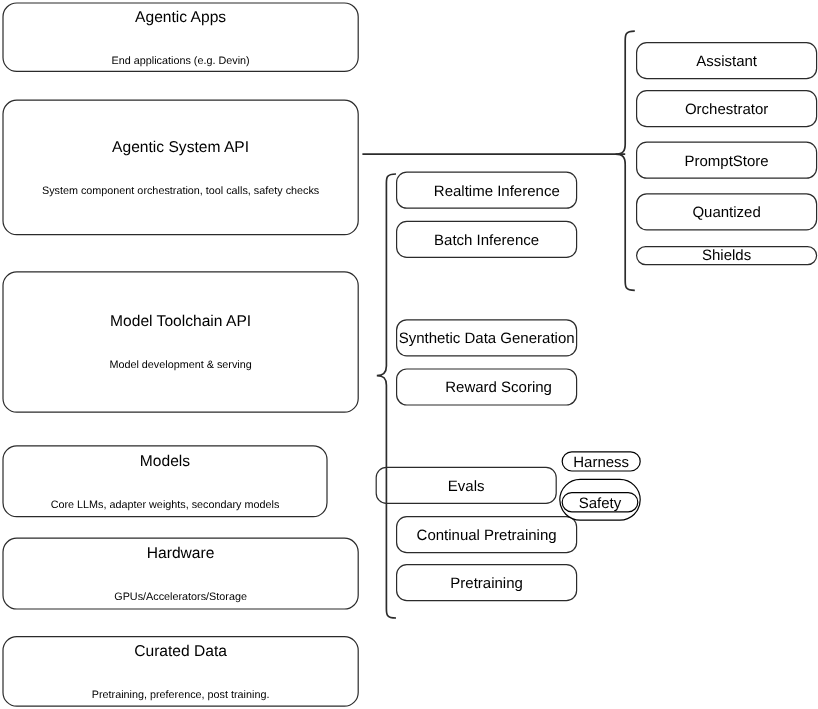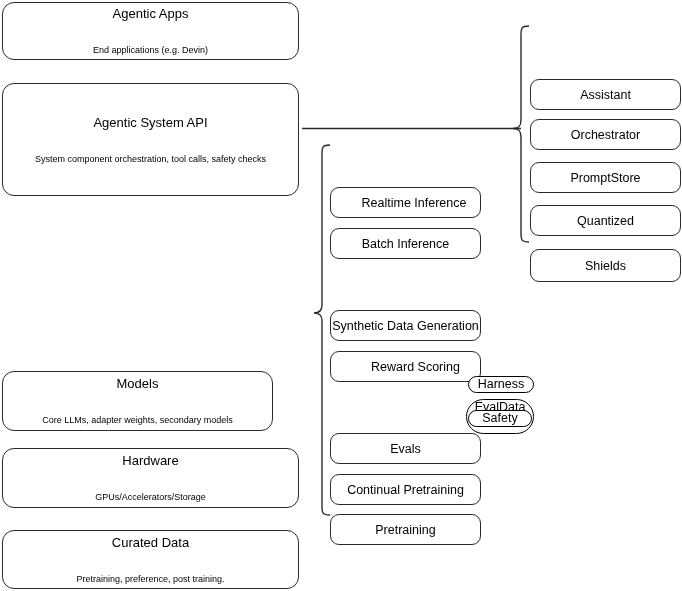--- a/index.html
+++ b/index.html
@@ -57,32 +57,31 @@
     box-sizing: border-box;
     border: 1.4px solid #2b2b2b;
     border-radius: 9px;
     background: #ffffff;
     display: flex;
     align-items: center;
     justify-content: center;
     font-size: 12.5px;
     color: #000000;
     white-space: nowrap;
-    margin-top: 44px;
   }
 
   
   .mini-pill {
     position: absolute;
     box-sizing: border-box;
     border: 1.4px solid #000000;
     border-radius: 999px;
     background: #ffffff;
     display: flex;
-    align-items: flex-start;
+    align-items: center;
     justify-content: center;
     font-size: 12.5px;
     color: #000000;
     white-space: nowrap;
     z-index: 6;
   }
 
   
   .svg-layer {
     position: absolute;
@@ -129,20 +128,24 @@
   <div class="layer-box" style="left:2px; top:2px; width:297px; height:58px;">
     <div class="layer-title">Agentic Apps</div>
     <div class="layer-sub">End applications (e.g. Devin)</div>
   </div>
 
   <div class="layer-box" style="left:2px; top:83px; width:297px; height:113px;">
     <div class="layer-title">Agentic System API</div>
     <div class="layer-sub">System component orchestration, tool calls, safety checks</div>
   </div>
 
+  <div class="layer-box" style="left:2px; top:226px; width:297px; height:118px;">
+    <div class="layer-title">Model Toolchain API</div>
+    <div class="layer-sub">Model development &amp; serving</div>
+  </div>
 
   <div class="layer-box" style="left:2px; top:371px; width:271px; height:60px;">
     <div class="layer-title">Models</div>
     <div class="layer-sub">Core LLMs, adapter weights, secondary models</div>
   </div>
 
   <div class="layer-box" style="left:2px; top:448px; width:297px; height:60px;">
     <div class="layer-title">Hardware</div>
     <div class="layer-sub">GPUs/Accelerators/Storage</div>
   </div>
@@ -157,21 +160,21 @@
   </div>
   <div class="pill-box" style="left:330px; top:184px; width:151px; height:31px;">
     <span>Batch Inference</span>
   </div>
   <div class="pill-box" style="left:330px; top:266px; width:151px; height:31px;">
     <span>Synthetic Data Generation</span>
   </div>
   <div class="pill-box" style="left:330px; top:307px; width:151px; height:31px;padding-left:20px;">
     <span>Reward Scoring</span>
   </div>
-  <div class="pill-box" style="left:330px; top:389px; width:151px; height:31px;">
+  <div class="pill-box" style="left:313px; top:389px; width:151px; height:31px;">
     <span>Evals</span>
   </div>
   <div class="pill-box" style="left:330px; top:430px; width:151px; height:31px;">
     <span>Continual Pretraining</span>
   </div>
   <div class="pill-box" style="left:330px; top:470px; width:151px; height:31px;">
     <span>Pretraining</span>
   </div>
 
   <div class="mini-pill" style="left:468px; top:376px; width:66px; height:17px;">
@@ -189,17 +192,17 @@
   </div>
   <div class="pill-box" style="left:530px; top:75px; width:151px; height:31px;">
     <span>Orchestrator</span>
   </div>
   <div class="pill-box" style="left:530px; top:118px; width:151px; height:31px;">
     <span>PromptStore</span>
   </div>
   <div class="pill-box" style="left:530px; top:161px; width:151px; height:31px;">
     <span>Quantized</span>
   </div>
-  <div class="pill-box" style="left:530px; top:205px; width:151px; height:33px;">
+  <div class="pill-box" style="left:530px; top:205px; width:151px; height:16px;">
     <span>Shields</span>
   </div>
 
 </div>
 
 </body></html>

